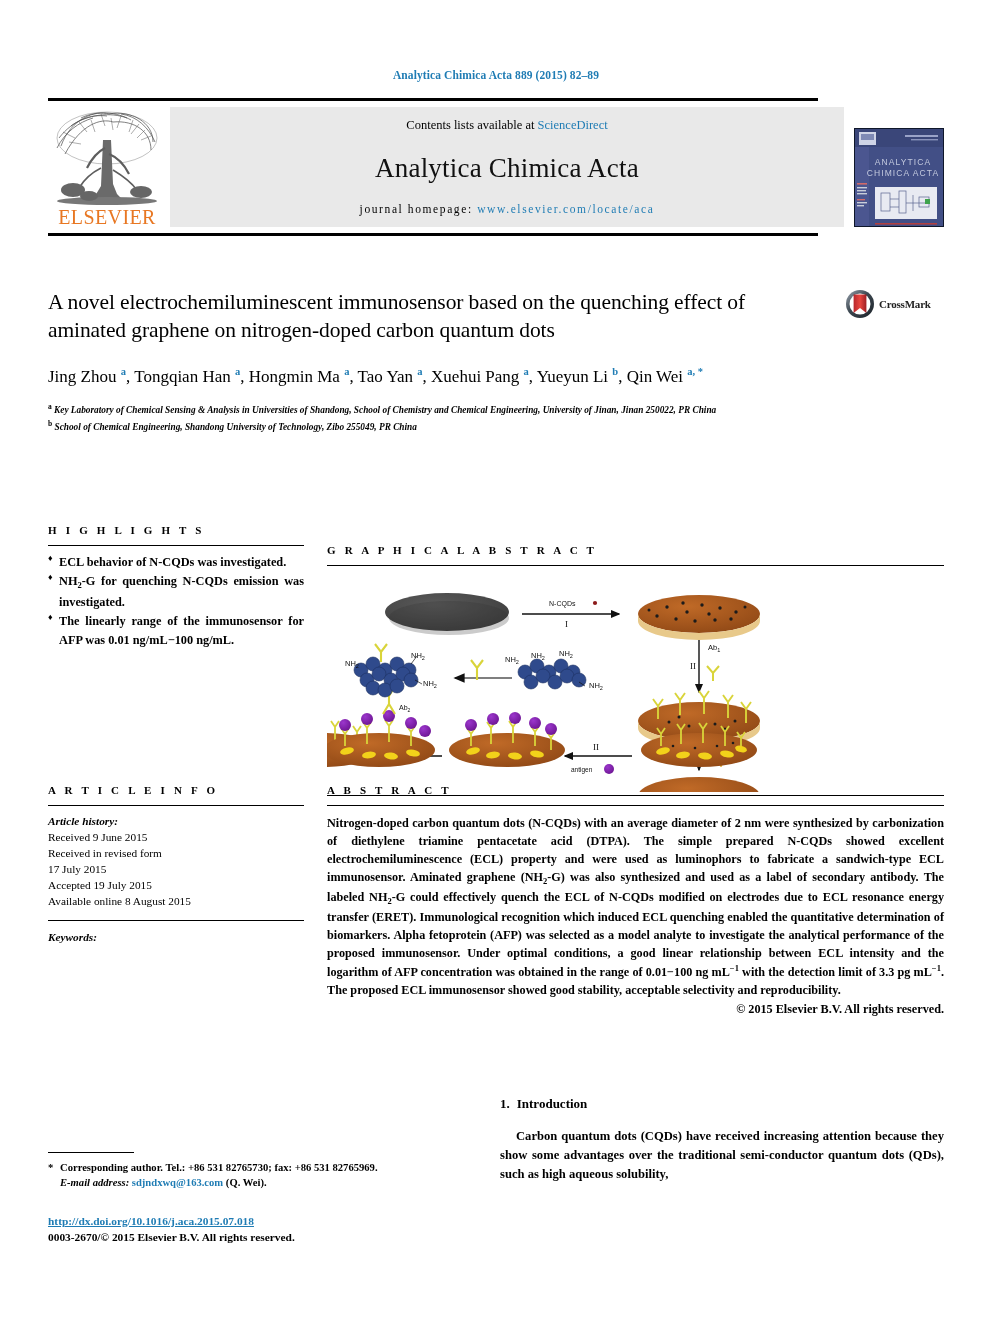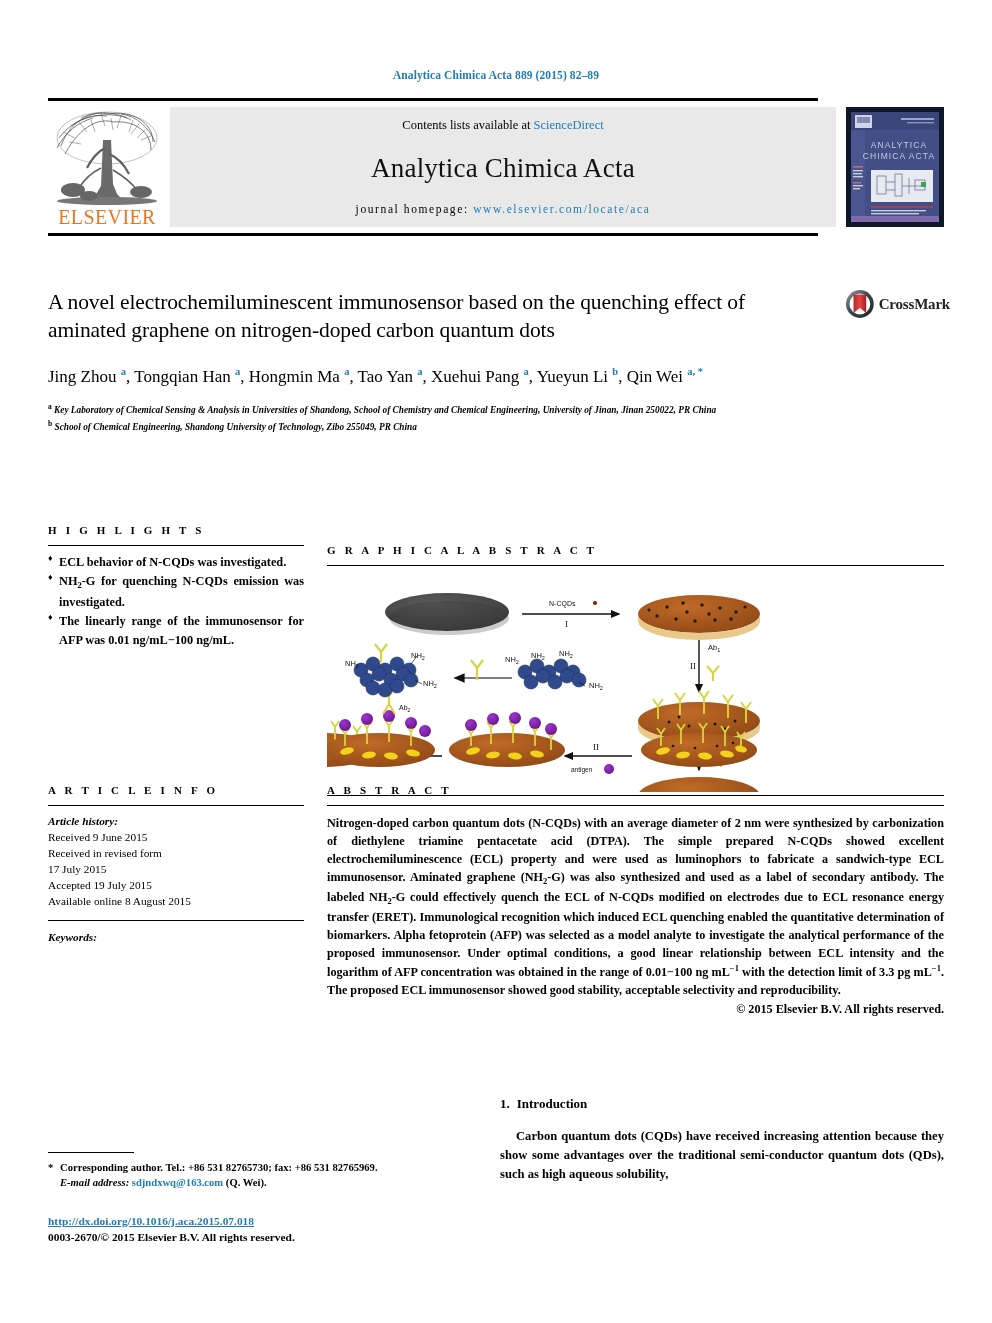--- a/index.html
+++ b/index.html
@@ -97,24 +97,25 @@
   }
   .homepage-line {
     font-size: 11.5px;
     letter-spacing: 1.6px;
   }
   .homepage-line .url { color: #1f7cb4; }
   .cover-thumb {
     flex: 0 0 88px;
     width: 88px;
     margin-left: 10px;
-    border: 5px solid #0f172a;
+    border: 1px solid #0f172a;
     background: #ec4899;
     position: relative;
     overflow: hidden;
+    margin-top: 21px;
   }
   .masthead-rule-bottom {
     height: 3px;
     background: #000;
     width: 770px;
     margin-top: 6px;
   }
 
   
   .title-block {
@@ -157,21 +158,21 @@
   .crossmark {
     position: absolute;
     top: 289px;
     left: 845px;
     width: 105px;
     display: flex;
     align-items: center;
     gap: 4px;
   }
   .crossmark-label {
-    font-size: 15px;
+    font-size: 11px;
     font-weight: bold;
     letter-spacing: -0.2px;
     color: #222;
   }
 
   
   .sec-rule {
     height: 1px;
     background: #000;
     width: 100%;

